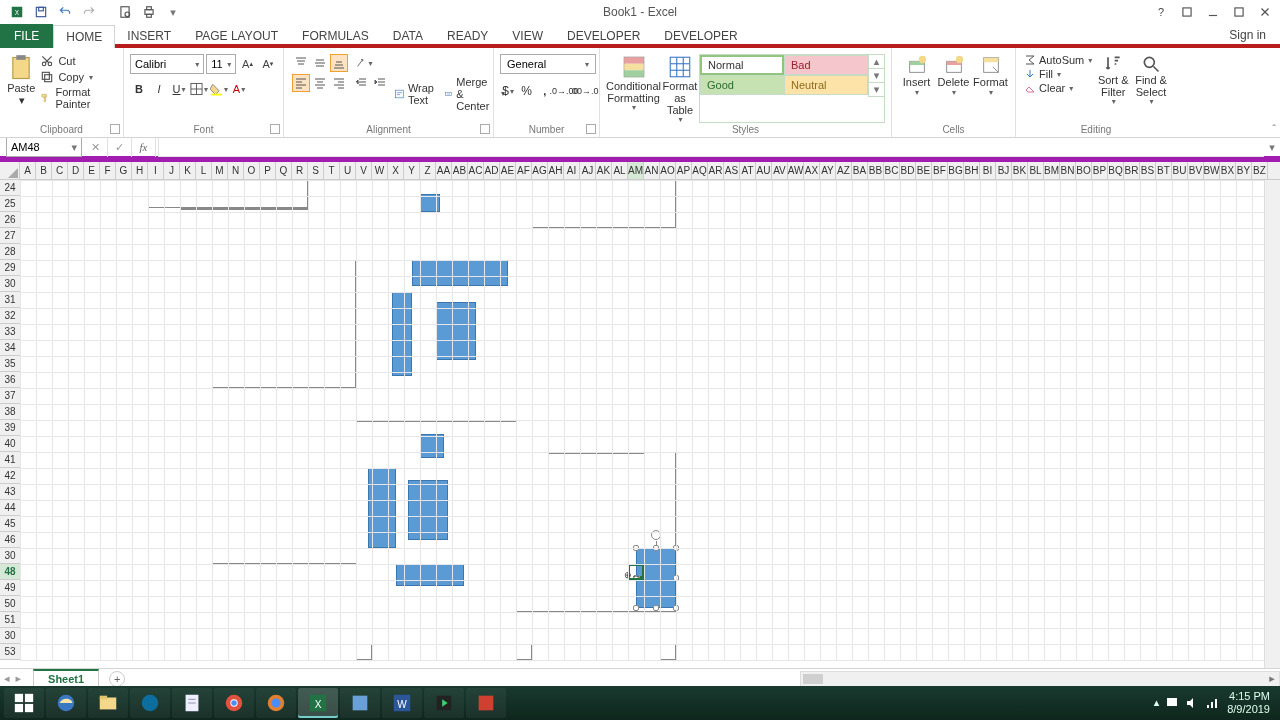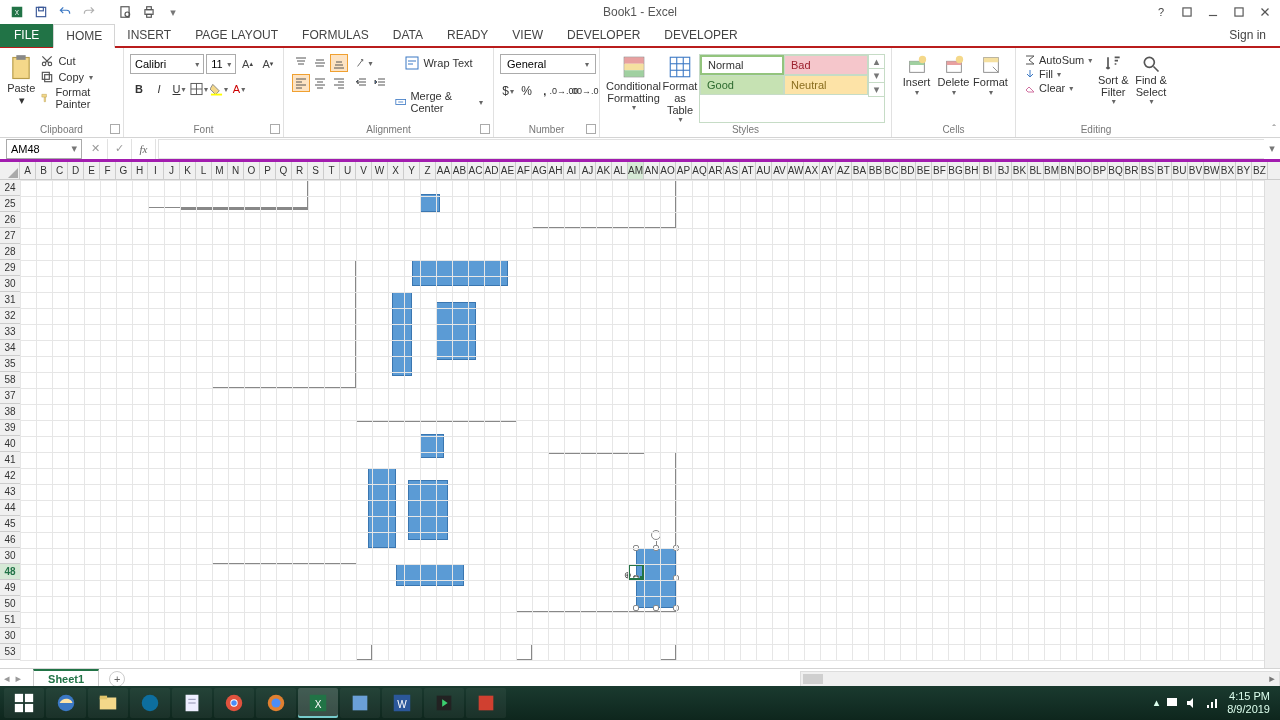--- a/index.html
+++ b/index.html
@@ -8,21 +8,21 @@
 
 .titlebar { height:24px; background:#fff; display:flex; align-items:center; position:relative; }
 .qat { display:flex; align-items:center; gap:2px; padding-left:6px; }
 .qat-btn { width:22px; height:22px; display:flex; align-items:center; justify-content:center; color:#444; }
 .qat-btn svg { width:14px; height:14px; }
 .title-center { position:absolute; left:50%; transform:translateX(-50%); color:#555; font-size:12px; }
 .win-ctrls { position:absolute; right:2px; display:flex; }
 .win-ctrls .qat-btn { width:26px; }
 
 
-.ribbon-tabs { height:24px; background:#fff; display:flex; align-items:center; border-bottom:2px solid #b91c1c; }
+.ribbon-tabs { height:24px; background:#fff; display:flex; align-items:flex-start; border-bottom:4px solid #b91c1c; }
 .file-tab { background:#217346; color:#fff; padding:4px 14px; font-size:12px; height:24px; display:flex; align-items:center; }
 .tab { padding:4px 12px; font-size:12px; color:#444; height:24px; display:flex; align-items:center; }
 .tab.active { border:1px solid #d4d4d4; border-bottom:1px solid #fff; background:#fff; position:relative; top:1px; }
 .signin { margin-left:auto; padding:4px 14px; color:#444; font-size:12px; }
 
 
 .ribbon { height:90px; background:#fff; border-bottom:1px solid #d4d4d4; display:flex; position:relative; }
 .collapse-ribbon { position:absolute; right:4px; bottom:2px; color:#777; }
 .group { border-right:1px solid #e1e1e1; padding:2px 6px 0 6px; display:flex; flex-direction:column; position:relative; }
 .group-label { text-align:center; color:#777; font-size:10px; position:absolute; bottom:2px; left:0; right:0; }
@@ -44,21 +44,21 @@
 .sm-btn { width:20px; height:20px; display:flex; align-items:center; justify-content:center; color:#444; }
 .font-bot { display:flex; align-items:center; gap:2px; padding:2px 0; }
 .biu { width:18px; height:18px; display:flex; align-items:center; justify-content:center; font-size:12px; color:#333; }
 
 
 .align-col { display:flex; flex-direction:column; gap:2px; padding:4px 2px; }
 .align-row { display:flex; gap:1px; }
 .align-btn { width:18px; height:18px; border:1px solid transparent; display:flex; align-items:center; justify-content:center; }
 .align-btn.sel { background:#fde3c3; border:1px solid #f0a030; }
 .align-btn svg { width:12px; height:12px; }
-.wrap-merge { display:flex; flex-direction:column; gap:20px; padding:6px 4px; font-size:11px; color:#333;align-items:center; }
+.wrap-merge { display:flex; gap:6px; padding:6px 4px; font-size:11px; color:#333;align-items:center; }
 .wm-row { display:flex; align-items:center; gap:4px; }
 .wm-row svg { width:14px; height:14px; }
 
 
 .num-top { padding:4px 0; }
 .num-sel { width:96px; height:20px; border:1px solid #ababab; background:#fff; display:flex; align-items:center; padding:0 6px; justify-content:space-between; }
 .num-bot { display:flex; gap:2px; padding:4px 0; }
 
 
 .cond-big { width:56px; display:flex; flex-direction:column; align-items:center; padding-top:4px; font-size:11px; color:#333; text-align:center; line-height:1.1; }
@@ -78,21 +78,21 @@
 .cells-btn svg { width:22px; height:22px; }
 
 
 .edit-col { display:flex; flex-direction:column; gap:2px; padding:4px 2px; font-size:11px; color:#333; }
 .edit-row { display:flex; align-items:center; gap:3px; }
 .edit-row svg { width:12px; height:12px; }
 .edit-big { width:44px; display:flex; flex-direction:column; align-items:center; padding-top:4px; font-size:11px; color:#333; text-align:center; line-height:1.1;}
 .edit-big svg { width:20px; height:20px; }
 
 
-.formula-bar { height:24px; border-bottom:3px solid #a21caf; display:flex; align-items:center; background:#fff; }
+.formula-bar { height:24px; border-bottom:6px solid #a21caf; display:flex; align-items:center; background:#fff; }
 .name-box { width:76px; height:20px; border:1px solid #ababab; margin:0 2px 0 6px; padding:0 4px; display:flex; align-items:center; background:#fff;}
 .nb-arrow { margin-left:auto; color:#777; }
 .fb-btn { width:24px; height:20px; display:flex; align-items:center; justify-content:center; color:#999; border-right:1px solid #e1e1e1;}
 .fx { font-style:italic; font-family:Georgia,serif; color:#666;}
 .formula-field { flex:1; height:20px; border:1px solid #e1e1e1; border-right:none; margin-left:2px;}
 .fb-expand { width:16px; color:#777; display:flex; align-items:center; justify-content:center;}
 
 
 .grid-wrap { position:relative; height:506px; background:#fff; }
 .col-headers { height:18px; display:flex; border-bottom:1px solid #ccc; background:#f0f0f0; }
@@ -677,21 +677,21 @@
       <div class="rh">26</div>
       <div class="rh">27</div>
       <div class="rh">28</div>
       <div class="rh">29</div>
       <div class="rh">30</div>
       <div class="rh">31</div>
       <div class="rh">32</div>
       <div class="rh">33</div>
       <div class="rh">34</div>
       <div class="rh">35</div>
-      <div class="rh">58</div>
+      <div class="rh">36</div>
       <div class="rh">37</div>
       <div class="rh">38</div>
       <div class="rh">39</div>
       <div class="rh">40</div>
       <div class="rh">41</div>
       <div class="rh">42</div>
       <div class="rh">43</div>
       <div class="rh">44</div>
       <div class="rh">45</div>
       <div class="rh">46</div>

